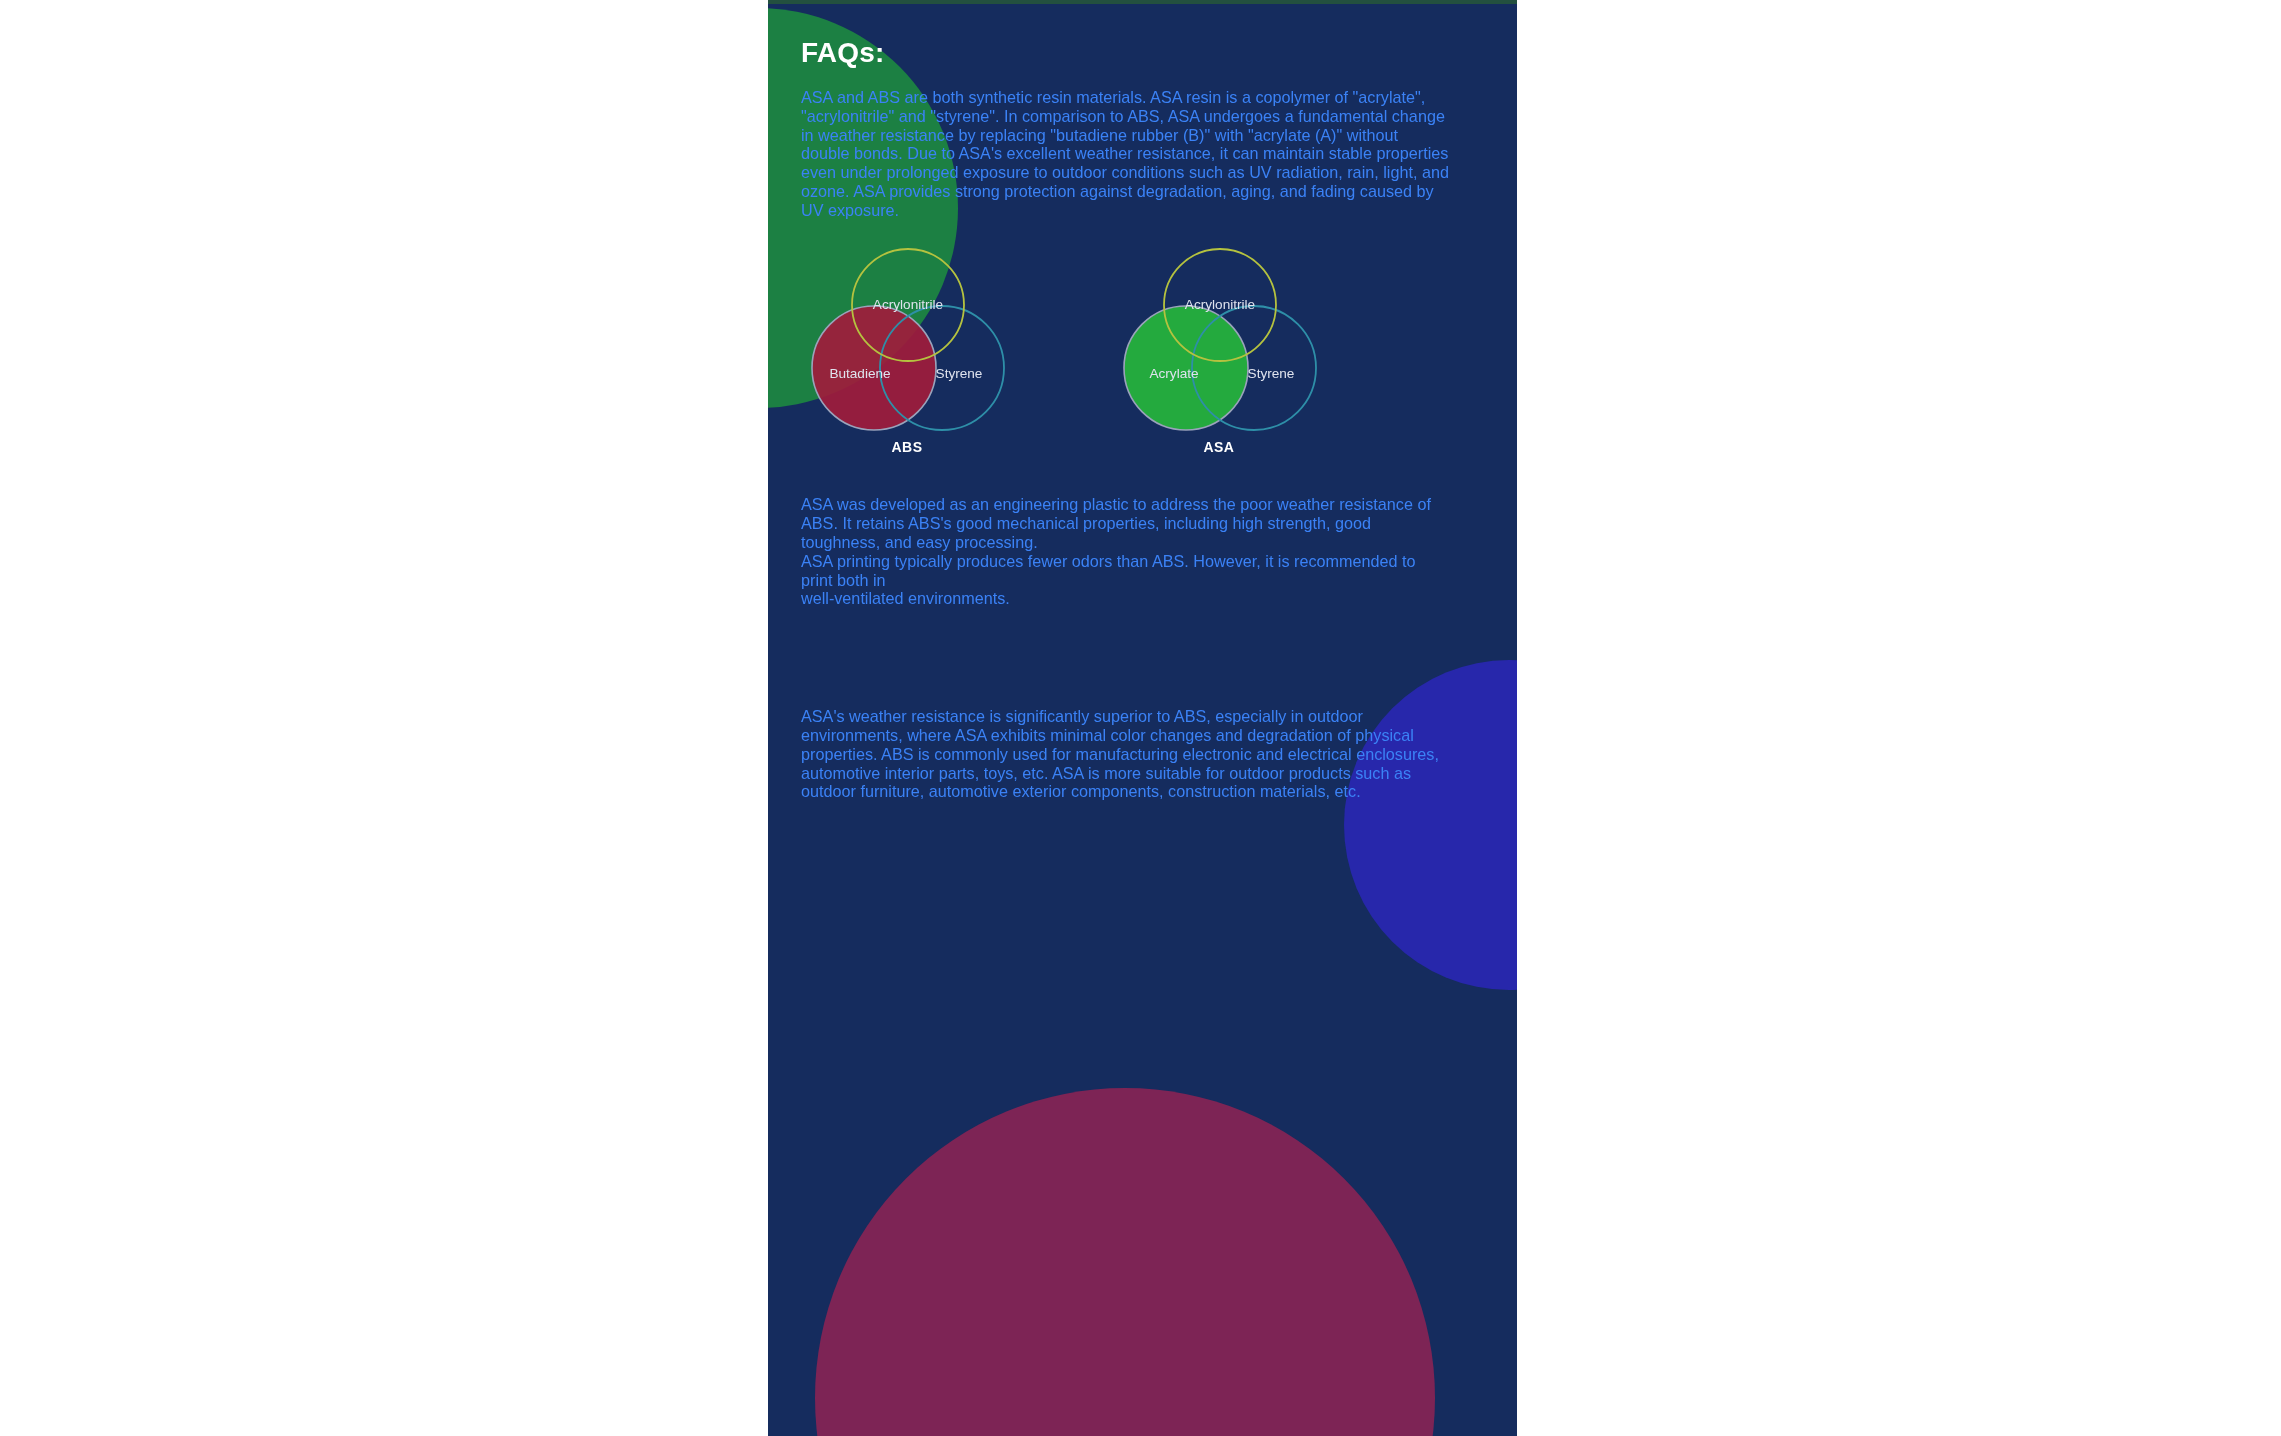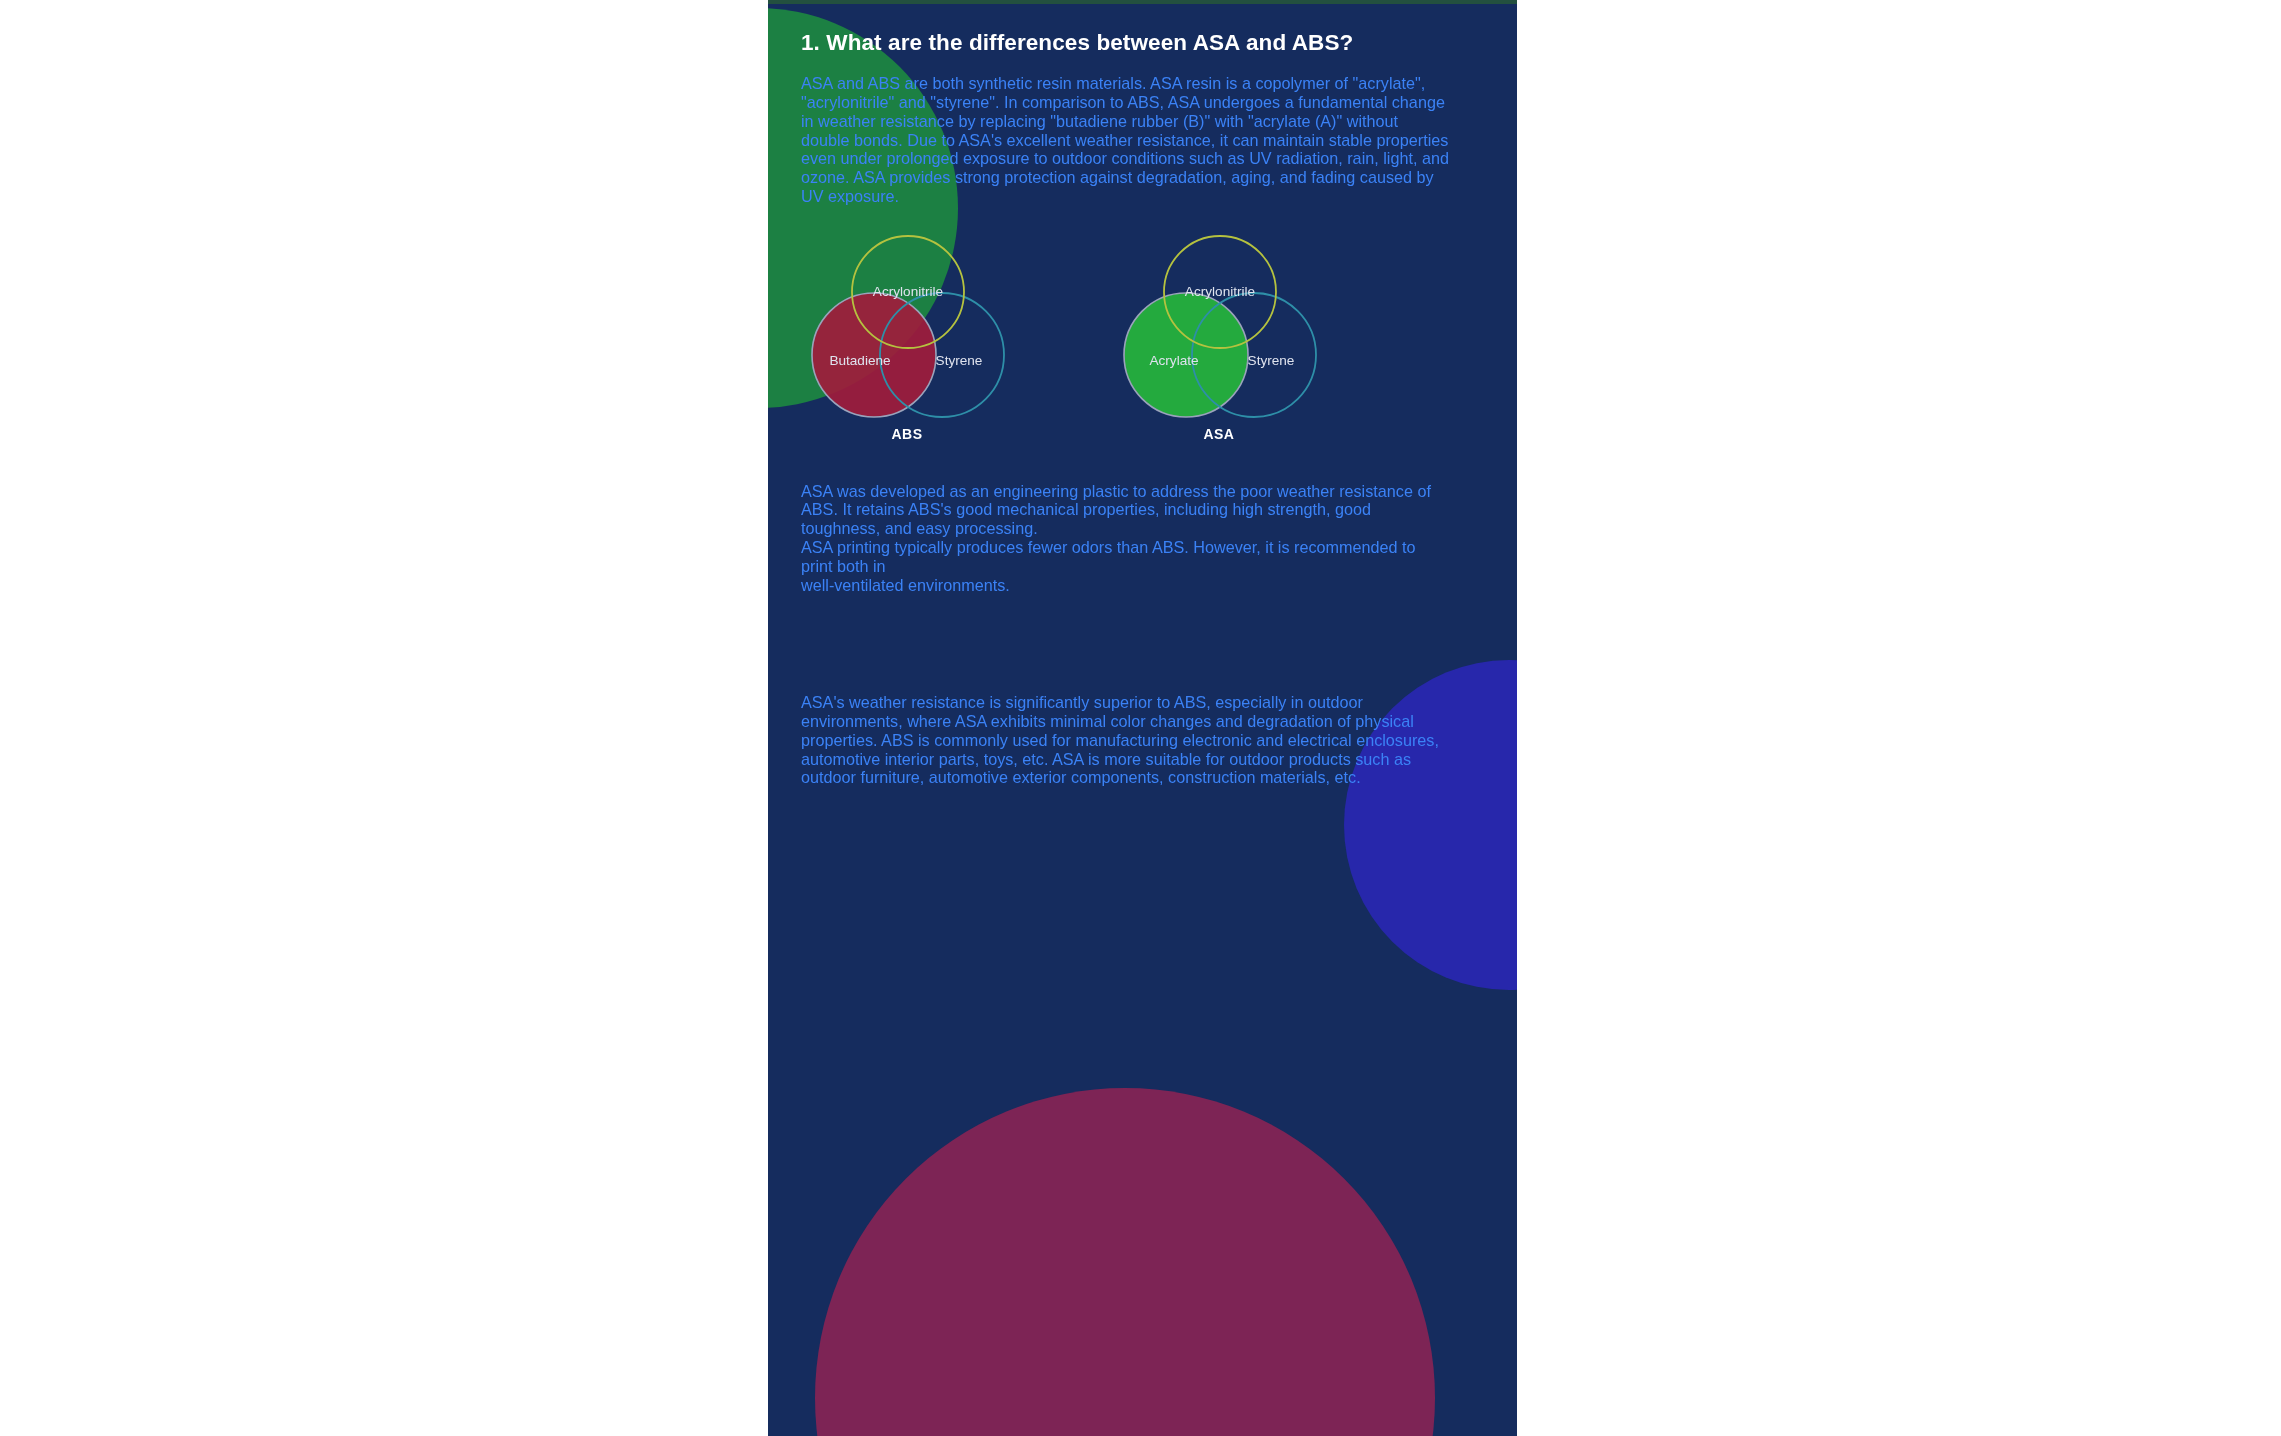--- a/index.html
+++ b/index.html
@@ -140,22 +140,22 @@
 <div id="page">
 
   <div id="top-strip"></div>
 
   <div class="blob" id="blob-green"></div>
   <div class="blob" id="blob-blue"></div>
   <div class="blob" id="blob-magenta"></div>
 
   <div id="content">
 
-
-    <h2 class="q-heading"> 1. What are the differences between ASA and ABS?</h2>
+    <h1 class="faq-title">FAQs:</h1>
+
 
     <p class="body-text">ASA and ABS are both synthetic resin materials. ASA resin is a copolymer of "acrylate", "acrylonitrile" and "styrene". In comparison to ABS, ASA undergoes a fundamental change in weather resistance by replacing "butadiene rubber (B)" with "acrylate (A)" without double bonds. Due to ASA's excellent weather resistance, it can maintain stable properties even under prolonged exposure to outdoor conditions such as UV radiation, rain, light, and ozone. ASA provides strong protection against degradation, aging, and fading caused by UV exposure.</p>
   </div>
 
   <div id="venn-row">
 
     <div class="venn-block">
       <svg class="venn-svg" width="250" height="200" viewBox="0 0 250 200">
 
         <circle cx="92" cy="125" r="62" fill="#a01c3c" fill-opacity="0.92" stroke="#9aa3bb" stroke-width="1.6"></circle>

